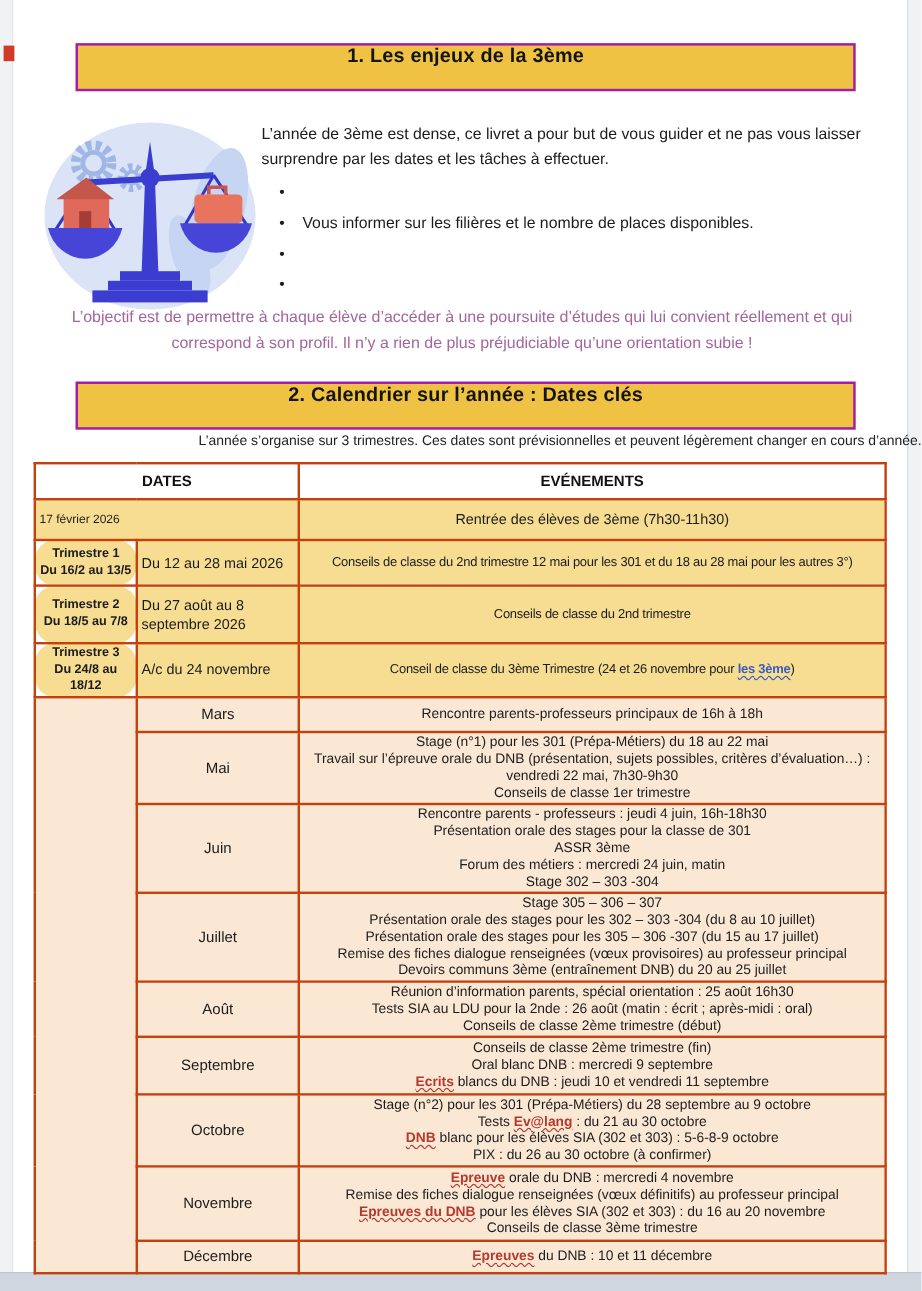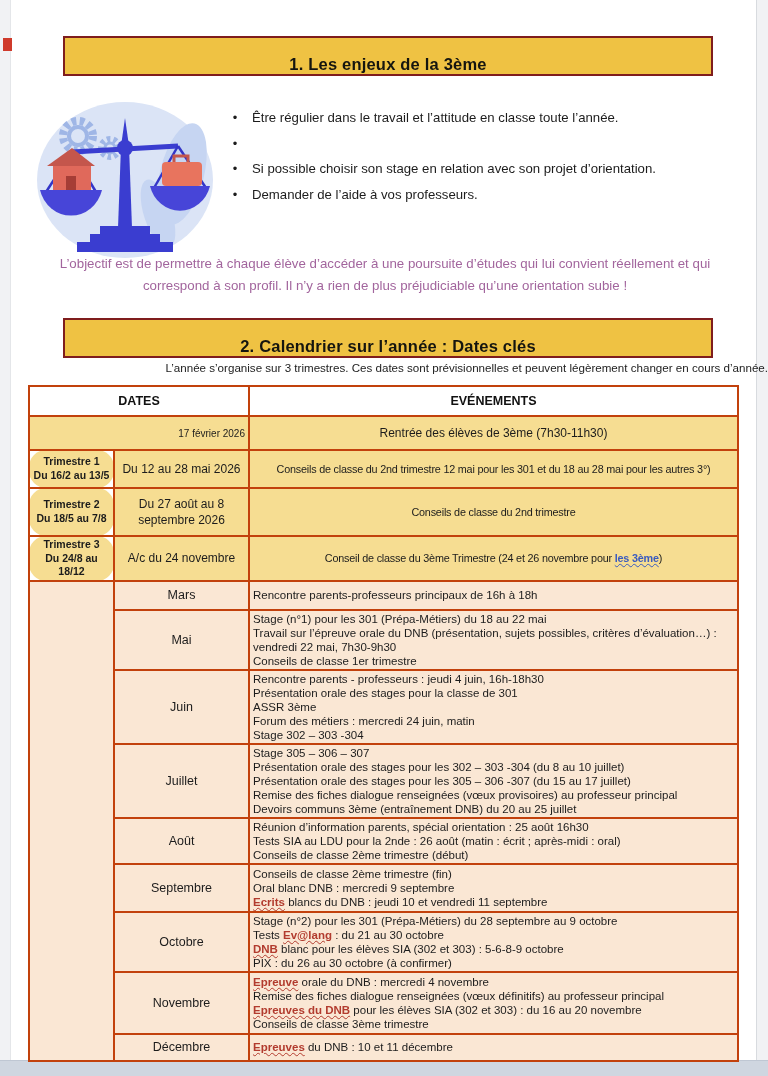--- a/index.html
+++ b/index.html
@@ -12,22 +12,22 @@
   
   .edge-left{position:absolute;left:0;top:0;width:10px;height:100%;background:#f1f2f4;border-right:1px solid #e4e6e9;}
   .edge-right{position:absolute;right:0;top:0;width:11px;height:100%;background:#f1f2f4;border-left:1px solid #d8dbdf;}
   .edge-bottom{position:absolute;left:0;bottom:0;width:100%;height:15px;background:#cfd6e0;border-top:1px solid #bfc7d3;}
   .red-mark{position:absolute;left:3px;top:38px;width:9px;height:13px;background:#cf3a2b;}
 
   
   .banner{
     position:absolute;left:63px;width:646px;height:36px;
     background:var(--banner-bg,#efc243);
-    border:2px solid #7f1d1d;
-    display:flex;align-items:flex-end;justify-content:center;
+    border:2px solid #a21caf;
+    display:flex;align-items:flex-start;justify-content:center;
     font-weight:bold;font-size:16.5px;color:#15150f;letter-spacing:.2px;
   }
   #banner1{top:36px;}
   #banner2{top:318px;}
 
   
   .illu{position:absolute;left:30px;top:96px;width:190px;height:166px;}
 
   
   .intro{position:absolute;left:218px;top:101px;width:530px;font-size:13.2px;line-height:1.6;}
@@ -46,28 +46,28 @@
 
   
   table.cal{
     position:absolute;left:28px;top:385px;width:710px;
     border-collapse:collapse;table-layout:fixed;
   }
   table.cal td, table.cal th{border:2px solid #c2410c;padding:1px 3px;vertical-align:middle;overflow:hidden;}
   table.cal th{background:#ffffff;font-size:12.5px;height:26px;color:#111;}
   .yellow{background:var(--yellow-row,#f6dd92);}
   .peach{background:var(--peach-row,#fae7d4);}
-  .date-sm{font-size:10px;text-align:right;margin-left:32px;}
+  .date-sm{font-size:10px;text-align:left;margin-left:32px;}
   .event-c{font-size:12px;text-align:center;}
   .t-label{font-weight:bold;font-size:10.5px;text-align:center;line-height:1.3;border-radius:17px;}
-  .t-date{font-size:12px;text-align:center;line-height:1.35;margin-left:20px;}
+  .t-date{font-size:12px;text-align:left;line-height:1.35;margin-left:20px;}
   .t-event{font-size:10.8px;text-align:center;letter-spacing:-0.2px;}
   .month-first td{border-top:3px solid #141414;}
   .month-name{font-size:12.5px;text-align:center;}
-  .events-cell{padding:3px 4px 3px 7px;vertical-align:middle;}
+  .events-cell{padding:3px 4px 3px 7px;vertical-align:middle;text-align:center;}
   .event-line{font-size:11.5px;line-height:14px;}
   .scribble{
     color:var(--mk,#b23b2e);font-weight:600;
     text-decoration:underline wavy;text-decoration-color:var(--mk,#b23b2e);
     text-decoration-thickness:1px;
   }
 </style>
 </head>
 <body>
 
@@ -110,35 +110,34 @@
     <path d="M120 90 A31 33 0 0 0 180 90 Z" fill="#4745d8"></path>
 
     <path d="M91 50 L99 50 L102 132 L88 132 Z" fill="#3a3dd0"></path>
     <rect x="70" y="130" width="50" height="8" fill="#3a3dd0"></rect>
     <rect x="60" y="138" width="70" height="8" fill="#3a3dd0"></rect>
     <rect x="47" y="146" width="96" height="10" fill="#3a3dd0"></rect>
   </svg>
 </div>
 
 <div class="intro">
+  <p>L’année de 3ème est dense, ce livret a pour but de vous guider et ne pas vous laisser surprendre par les dates et les tâches à effectuer.</p>
   <ul class="bullets">
       <li>
         <span class="dot">•</span>
-        <span>Être régulier dans le travail et l’attitude en classe toute l’année.</span>
-      </li>
-      <li>
-        <span class="dot">•</span>
-      </li>
-      <li>
-        <span class="dot">•</span>
-        <span>Si possible choisir son stage en relation avec son projet d’orientation.</span>
-      </li>
-      <li>
-        <span class="dot">•</span>
-        <span>Demander de l’aide à vos professeurs.</span>
+      </li>
+      <li>
+        <span class="dot">•</span>
+        <span>Vous informer sur les filières et le nombre de places disponibles.</span>
+      </li>
+      <li>
+        <span class="dot">•</span>
+      </li>
+      <li>
+        <span class="dot">•</span>
       </li>
     </ul>
 </div>
 
 <div class="objective">L’objectif est de permettre à chaque élève d’accéder à une poursuite d’études qui lui convient réellement et qui correspond à son profil. Il n’y a rien de plus préjudiciable qu’une orientation subie !</div>
 
 <div class="banner" id="banner2">
   <span>2.  Calendrier sur l’année : Dates clés</span>
 </div>
 

